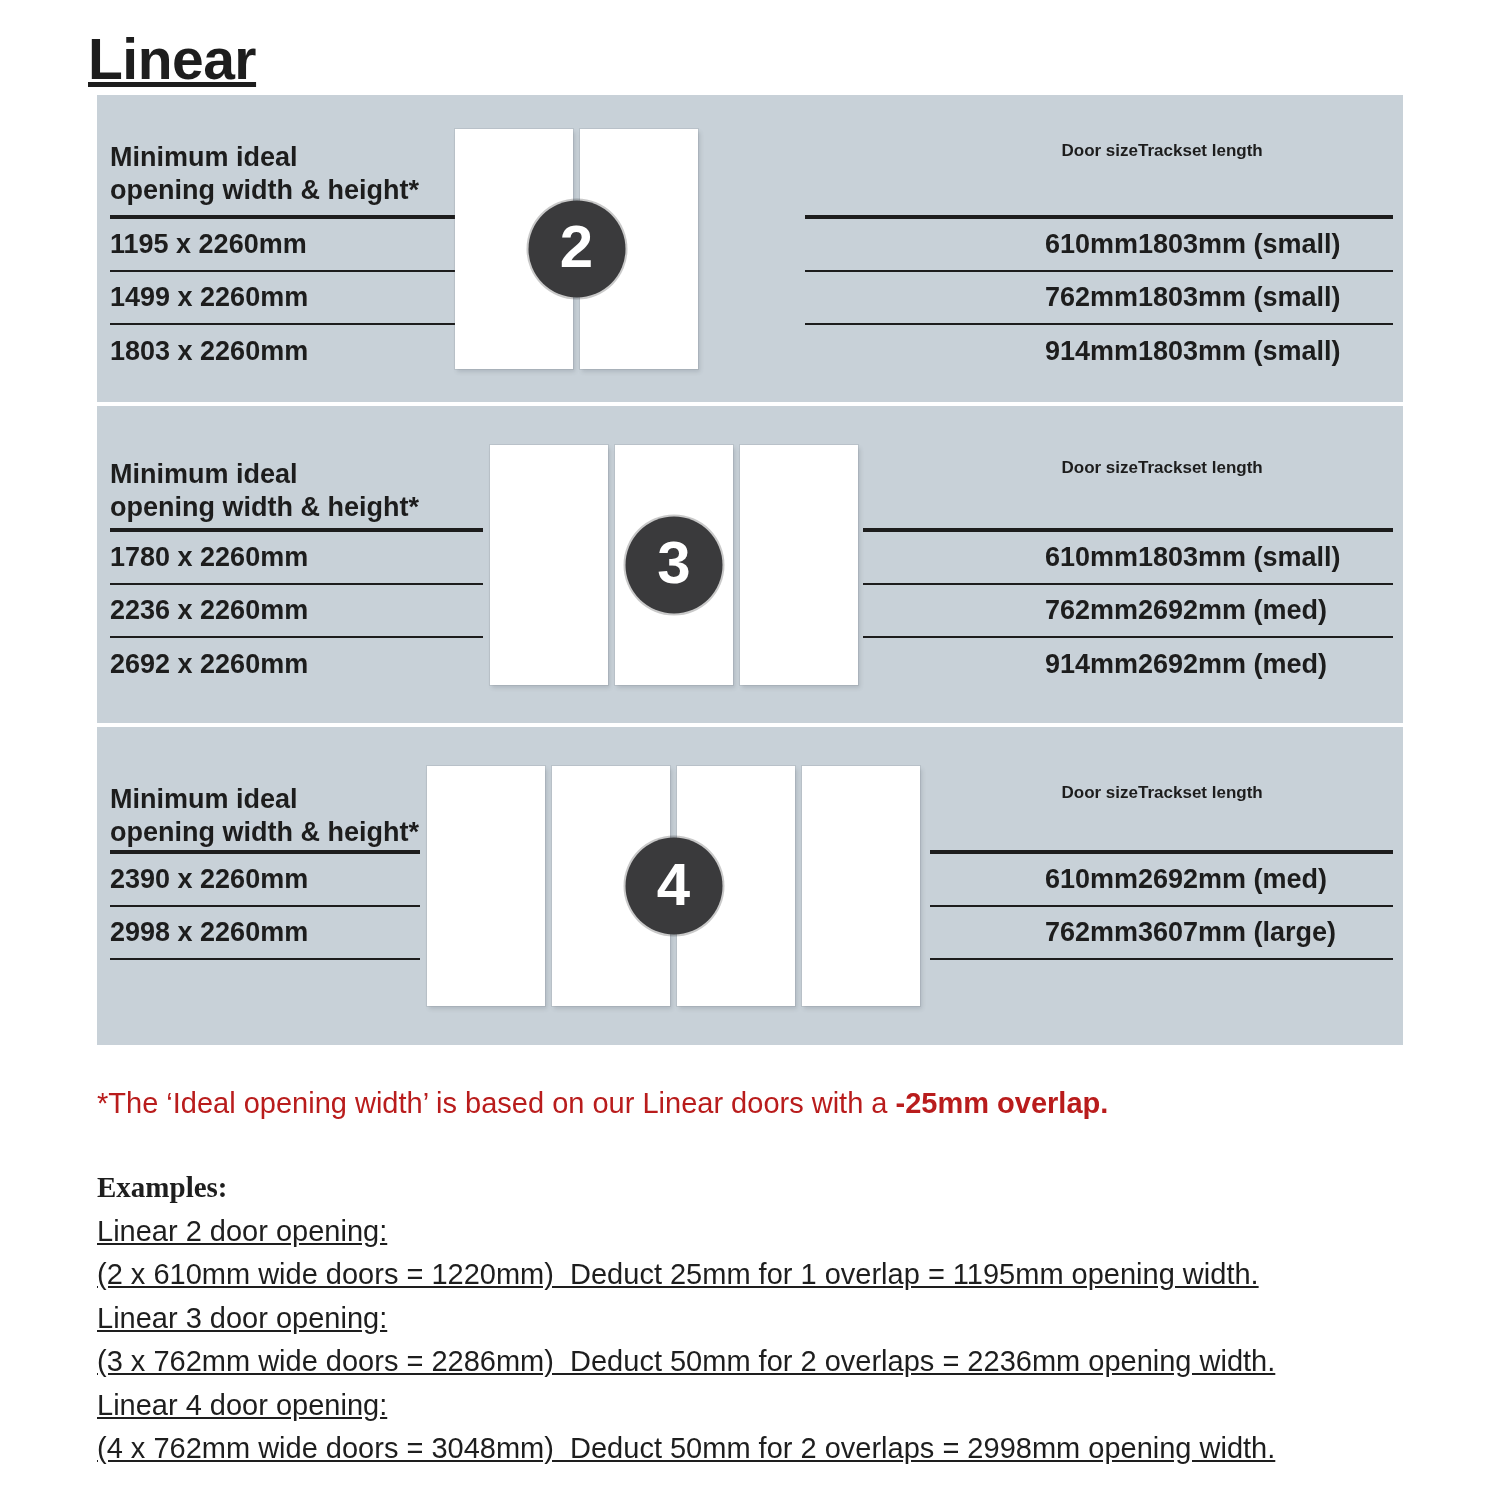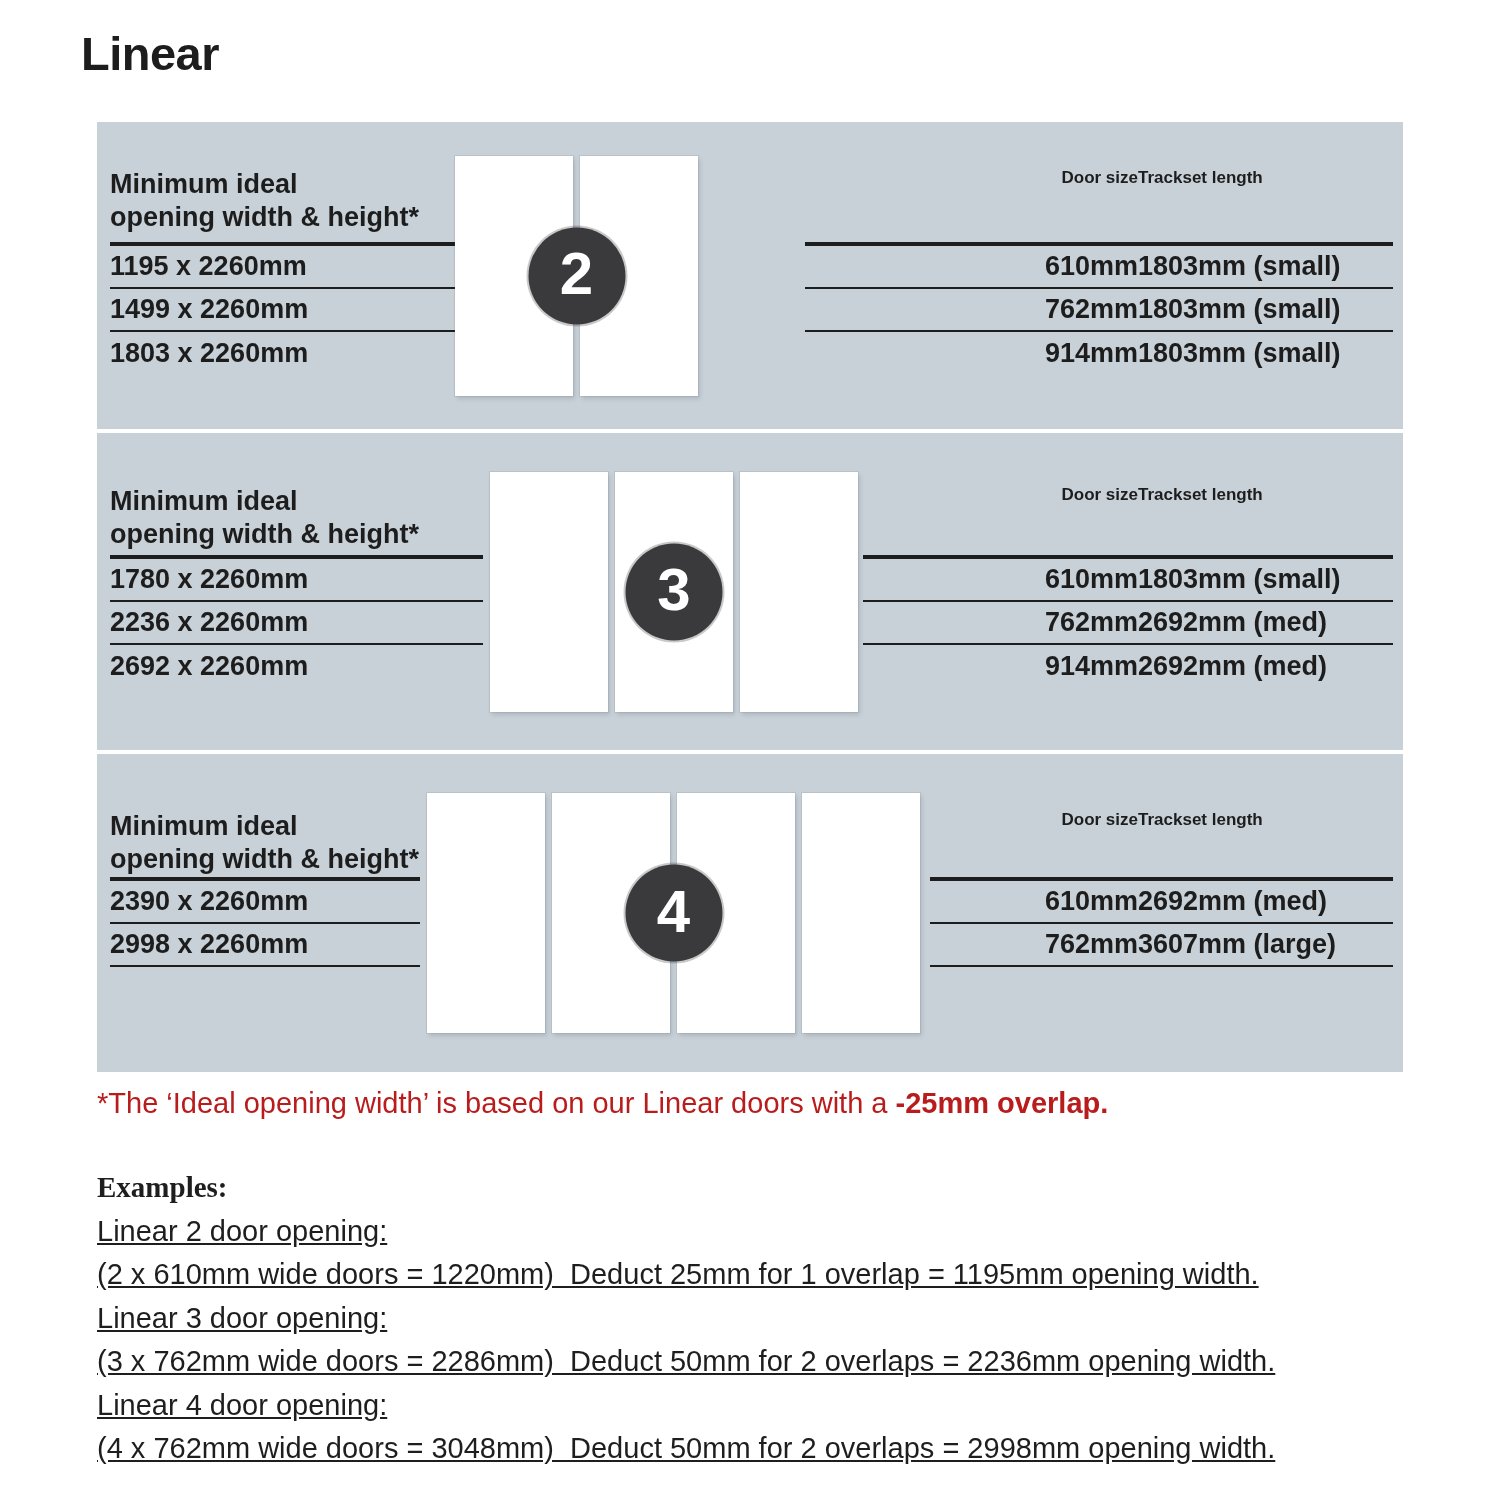--- a/index.html
+++ b/index.html
@@ -4,23 +4,23 @@
 <style>
   :root{
     --ink:#1d1d1d;
     --panel-bg:#c8d1d8;
     --badge:#3a3a3c;
   }
   *{margin:0;padding:0;box-sizing:border-box}
   body{background:#fff;font-family:"Liberation Sans", sans-serif;color:var(--ink);}
   .page{position:relative;width:1500px;height:1500px;background:#fff;overflow:hidden;}
 
-  .title{position:absolute;left:81px;top:26px;font-size:47px;font-weight:700;letter-spacing:-0.5px;}
-
-  .panel{position:absolute;left:97px;top:95px;width:1306px;height:950px;background:var(--panel-bg);margin-top:27px;}
+  .title{position:absolute;left:88px;top:26px;font-size:57px;font-weight:700;letter-spacing:-0.5px;text-decoration:underline;}
+
+  .panel{position:absolute;left:97px;top:95px;width:1306px;height:950px;background:var(--panel-bg);}
 
   .config{position:relative;width:100%;}
   .s1{height:307px}
   .s2{height:317px}
   .s3{height:318px}
   .divider{height:4px;background:#ffffff;width:100%;}
 
   
   .min-col{position:absolute;left:13px;top:0;bottom:0;}
   .s1 .min-col{width:435px}
@@ -29,21 +29,21 @@
 
   .head-area{width:100%;}
   .s1 .head-area{height:120px;padding-top:46px}
   .s2 .head-area{height:122px;padding-top:52px}
   .s3 .head-area{height:123px;padding-top:56px}
 
   .min-head .hl{display:block;font-size:27px;font-weight:700;line-height:33px;}
 
   .rule{height:0;border-top:4px solid var(--ink);width:100%;}
 
-  .row{height:43px;display:flex;align-items:center;border-bottom:2px solid var(--ink);font-size:27px;font-weight:700;}
+  .row{height:53px;display:flex;align-items:center;border-bottom:2px solid var(--ink);font-size:27px;font-weight:700;}
   .rows .row:last-child{border-bottom:none;}
   .s3 .rows .row:last-child{border-bottom:2px solid var(--ink);}
 
   
   .diagram{position:absolute;top:0;bottom:0;}
   .s1 .diagram{left:358px;width:243px}
   .s2 .diagram{left:393px;width:368px}
   .s3 .diagram{left:330px;width:493px}
   .doors{display:flex;gap:7px;height:100%;align-items:center;justify-content:center;}
   .door{width:118px;height:240px;background:#ffffff;box-shadow:0 0 0 1px rgba(90,100,110,0.12), 2px 3px 4px rgba(70,80,90,0.18);}

